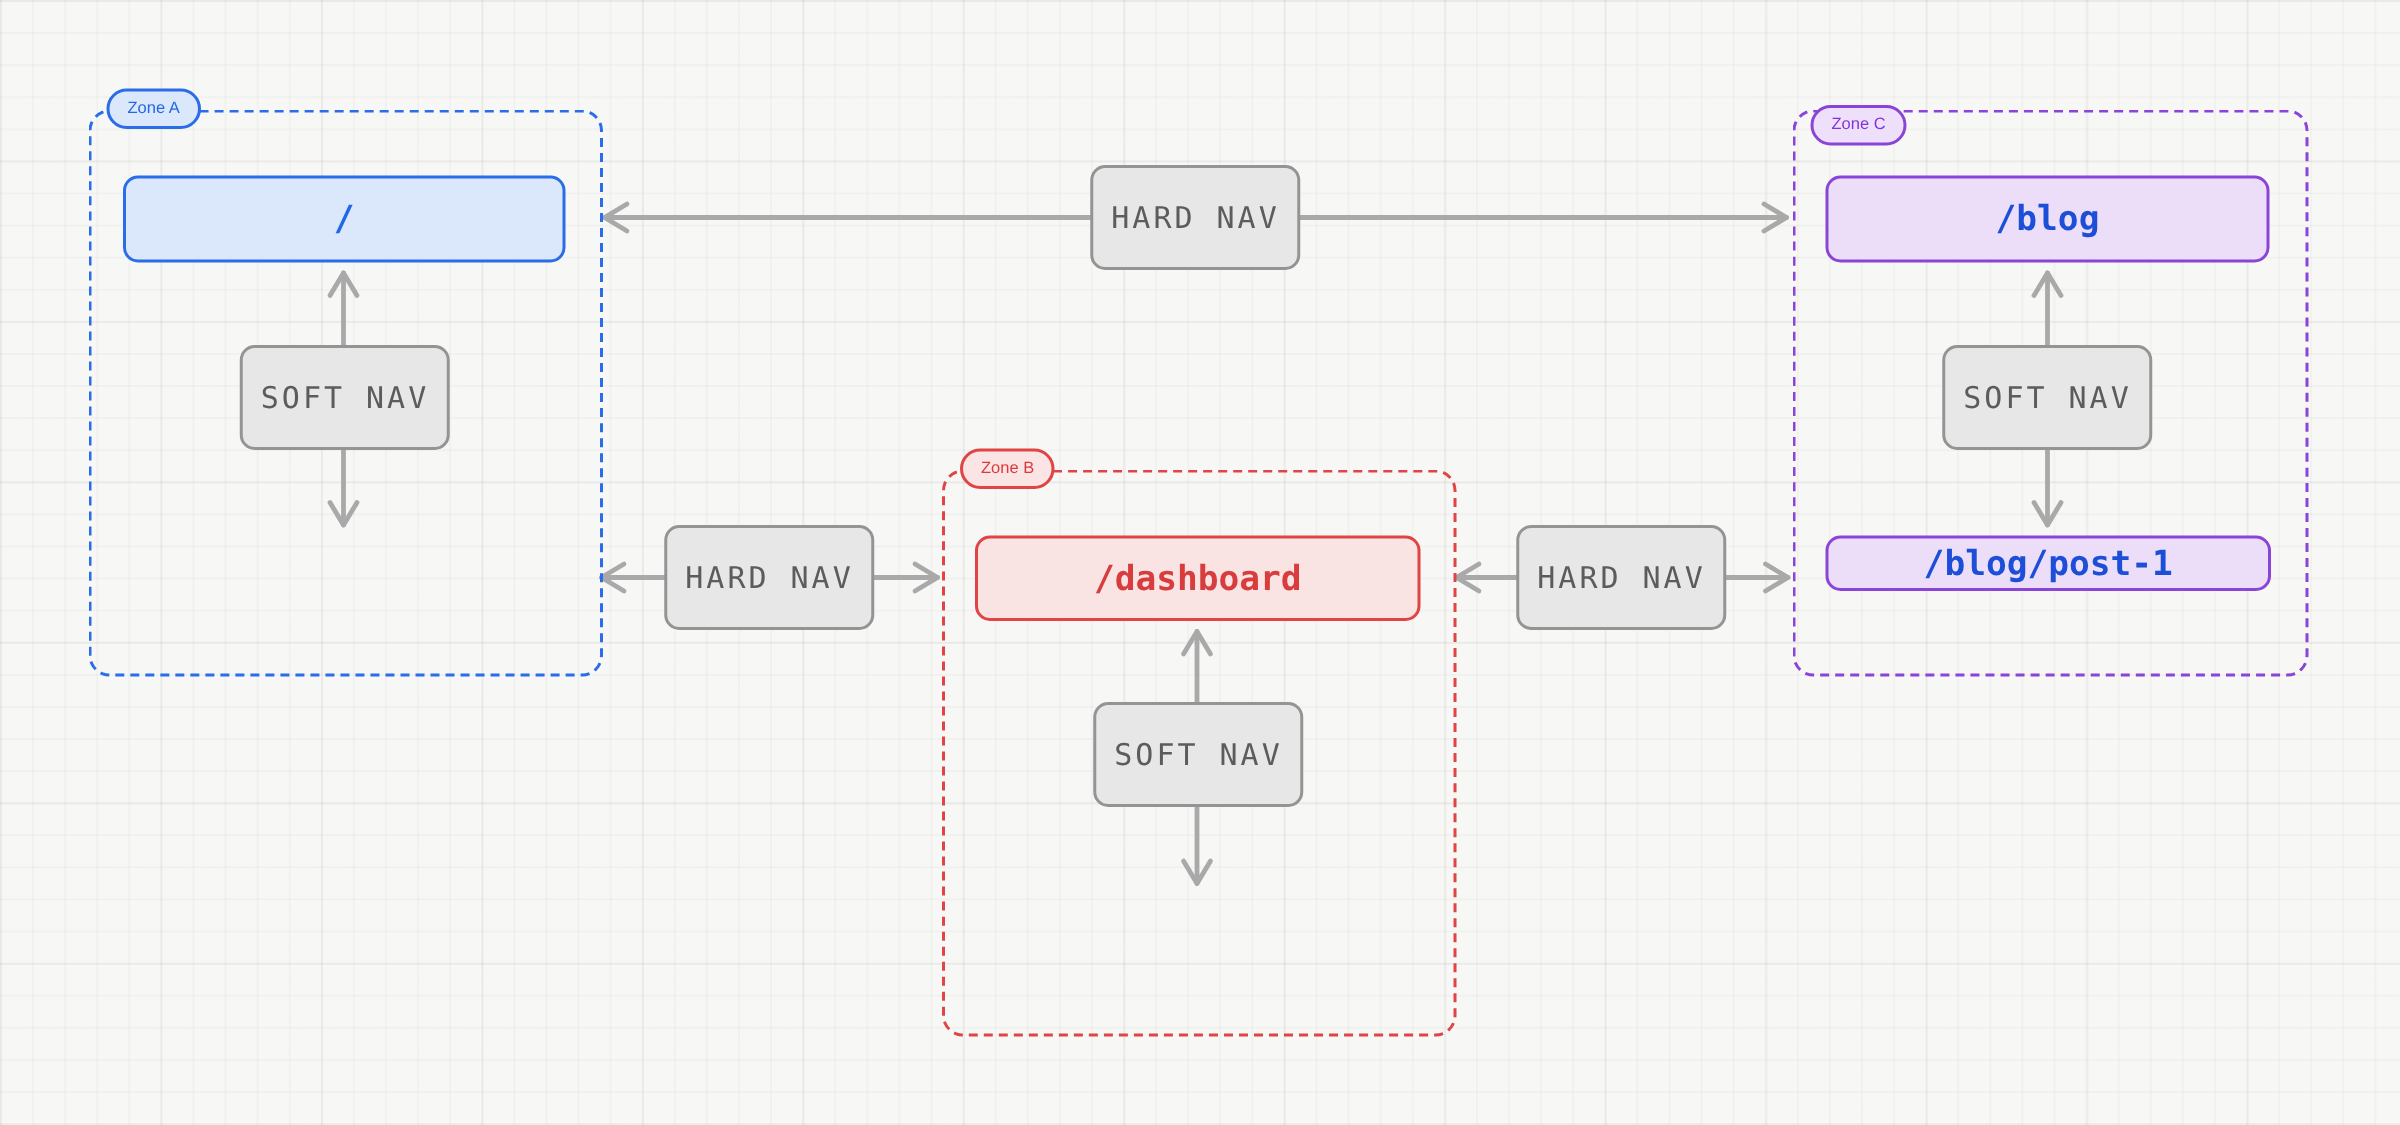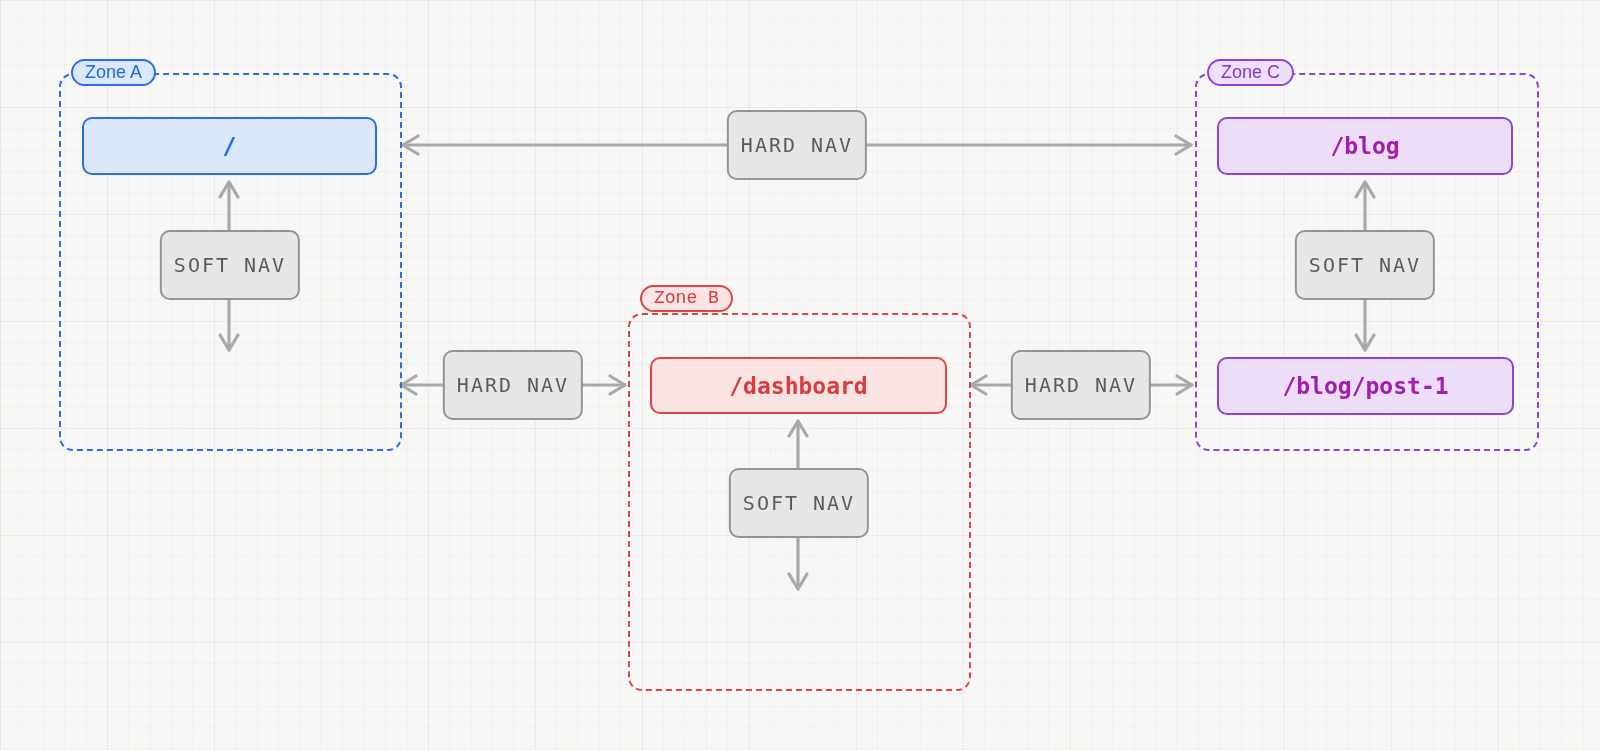--- a/index.html
+++ b/index.html
@@ -33,43 +33,43 @@
 
   .zone-badge {
     position: absolute;
     z-index: 4;
     height: 23px;
     line-height: 23px;
     padding: 0 12px;
     border: 2.5px solid;
     border-radius: 14px;
     font-family: "Liberation Sans", sans-serif;
-    font-size: 18px;
+    font-size: 11px;
     font-weight: 500;
     white-space: nowrap;
   }
   .zone-badge.a { background: #dbe8fb; border-color: #2b6de8; color: #2268e0; }
   .zone-badge.b { background: #fbe4e4; border-color: #e04444; color: #d83c3c; }
-  .zone-badge.c { background: #eee0fa; border-color: #8b44d8; color: #8434d8; }
+  .zone-badge.c { background: #eee0fa; border-color: #8b44d8; color: #8434d8; margin-top: 11px; }
 
   .node {
     position: absolute;
     z-index: 3;
     border: 2.5px solid;
     border-radius: 10px;
     display: flex;
     align-items: center;
     justify-content: center;
     font-size: 23px;
     font-weight: bold;
     box-sizing: border-box;
   }
   .node.a { background: #dbe8fb; border-color: #2b6de8; color: #1e6ae6; }
   .node.b { background: #f9e3e3; border-color: #e04444; color: #d83c3c; text-align: right; }
-  .node.c { background: #ecdef8; border-color: #8b44d8; color: #a21caf; }
+  .node.c { background: #ecdef8; border-color: #8b44d8; color: #1d4ed8; }
 
   .nav-badge {
     position: absolute;
     z-index: 4;
     transform: translate(-50%, -50%);
     background: #e7e7e7;
     border: 2.5px solid #949494;
     border-radius: 10px;
     color: #5c5c5c;
     font-size: 20px;
@@ -120,27 +120,27 @@
       <path d="M 1356 197 L 1365 182 L 1374 197"></path>
       <path d="M 1356 335 L 1365 350 L 1374 335"></path>
     </g>
   </svg>
 
   <div class="zone a" style="left:59px; top:73px; width:339px; height:374px;"></div>
   <div class="zone-badge a" style="left:71px; top:59px;">Zone A</div>
   <div class="node a" style="left:82px; top:117px; width:295px; height:58px;">/</div>
 
   <div class="zone b" style="left:628px; top:313px; width:339px; height:374px;"></div>
-  <div class="zone-badge b" style="left:640px; top:285px;font-family:Liberation Mono, monospace;">Zone B</div>
+  <div class="zone-badge b" style="left:640px; top:299px;">Zone B</div>
   <div class="node b" style="left:650px; top:357px; width:297px; height:57px;">/dashboard</div>
 
   <div class="zone c" style="left:1195px; top:73px; width:340px; height:374px;"></div>
   <div class="zone-badge c" style="left:1207px; top:59px;">Zone C</div>
   <div class="node c" style="left:1217px; top:117px; width:296px; height:58px;">/blog</div>
-  <div class="node c" style="left:1217px; top:357px; width:297px; height:58px;">/blog/post-1</div>
+  <div class="node c" style="left:1217px; top:357px; width:297px; height:37px;">/blog/post-1</div>
 
   <div class="nav-badge" style="left:797px; top:145px;">HARD NAV</div>
   <div class="nav-badge" style="left:230px; top:265px;">SOFT NAV</div>
   <div class="nav-badge" style="left:513px; top:385px;">HARD NAV</div>
   <div class="nav-badge" style="left:799px; top:503px;">SOFT NAV</div>
   <div class="nav-badge" style="left:1081px; top:385px;">HARD NAV</div>
   <div class="nav-badge" style="left:1365px; top:265px;">SOFT NAV</div>
 
 </div>
 

